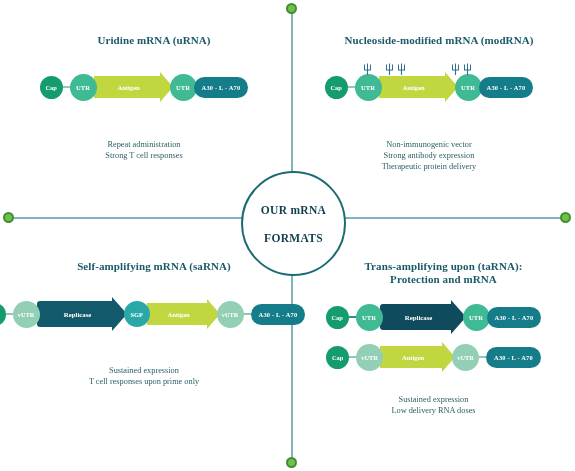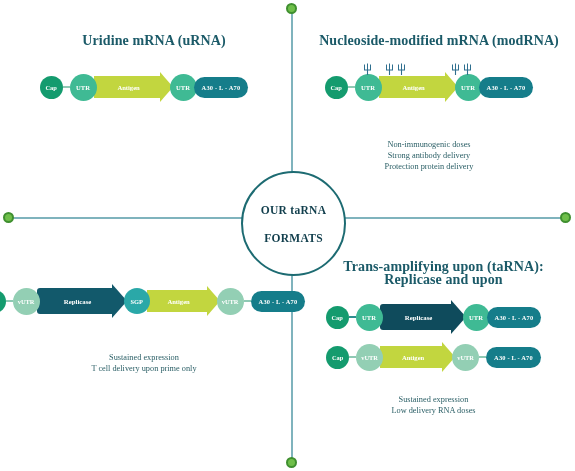--- a/index.html
+++ b/index.html
@@ -46,21 +46,21 @@
 
   
   .quad{position:absolute;text-align:center;}
   .q-tl{left:0;top:34px;width:288px;}
   .q-tr{left:292px;top:34px;width:274px;}
   .q-bl{left:0;top:260px;width:288px;}
   .q-br{left:292px;top:260px;width:283px;}
 
   .q-title{
     font-family:"Liberation Serif", serif;
-    font-weight:bold;font-size:14px;line-height:13px;color:#1b5a68;
+    font-weight:bold;font-size:11px;line-height:13px;color:#1b5a68;
     letter-spacing:.1px;
     margin-left:20px;
   }
   .q-caption{
     font-family:"Liberation Serif", serif;
     font-size:8.3px;line-height:11px;color:#2b5f66;
   }
   .q-caption div{white-space:nowrap;}
 
   
@@ -157,21 +157,21 @@
 
   <div class="axis-v"></div>
   <div class="axis-h"></div>
   <div class="endcap top"></div>
   <div class="endcap bottom"></div>
   <div class="endcap left"></div>
   <div class="endcap right"></div>
 
   <div class="center-circle">
     <span>
-      <span>OUR taRNA</span><br>
+      <span>OUR mRNA</span><br>
       <span>FORMATS</span>
     </span>
   </div>
 
   <div class="quad q-tl">
     <div class="q-title">Uridine mRNA (uRNA)</div>
 
     <div class="construct" style="margin-top:23px;">
       <div class="node cap">
         <span class="lbl">Cap</span>
@@ -188,20 +188,22 @@
       </div>
       <div class="node utr tight">
         <span class="lbl">UTR</span>
       </div>
       <div class="tail tight">
         <span class="lbl">A30 - L - A70</span>
       </div>
     </div>
 
     <div class="q-caption" style="margin-top:35px;">
+      <div>Repeat administration</div>
+      <div>Strong T cell responses</div>
     </div>
   </div>
 
   <div class="quad q-tr">
     <div class="q-title">Nucleoside-modified mRNA (modRNA)</div>
 
     <div class="construct" style="margin-top:23px;">
       <div class="node cap">
         <span class="lbl">Cap</span>
       </div>
@@ -254,27 +256,28 @@
           <span class="lbl">UTR</span>
         </div>
       </div>
 
       <div class="tail tight">
         <span class="lbl">A30 - L - A70</span>
       </div>
     </div>
 
     <div class="q-caption" style="margin-top:35px;">
-      <div>Non-immunogenic doses</div>
-      <div>Strong antibody delivery</div>
-      <div>Protection protein delivery</div>
+      <div>Non-immunogenic vector</div>
+      <div>Strong antibody expression</div>
+      <div>Therapeutic protein delivery</div>
     </div>
   </div>
 
   <div class="quad q-bl">
+    <div class="q-title">Self-amplifying mRNA (saRNA)</div>
 
     <div class="construct" style="margin-top:24px;">
       <div class="node cap">
         
       </div>
       <div class="conn"></div>
       <div class="node vutr">
         <span class="lbl">vUTR</span>
       </div>
       <div class="arrow replicase tight">
@@ -296,28 +299,28 @@
         <span class="lbl">vUTR</span>
       </div>
       <div class="conn"></div>
       <div class="tail">
         <span class="lbl">A30 - L - A70</span>
       </div>
     </div>
 
     <div class="q-caption" style="margin-top:34px;">
       <div>Sustained expression</div>
-      <div>T cell delivery upon prime only</div>
+      <div>T cell responses upon prime only</div>
     </div>
   </div>
 
   <div class="quad q-br">
     <div class="q-title">
       <span>Trans-amplifying upon (taRNA):</span><br>
-      <span>Replicase and upon</span>
+      <span>Protection and mRNA</span>
     </div>
 
     <div class="construct" style="margin-top:14px;">
       <div class="node cap">
         <span class="lbl">Cap</span>
       </div>
       <div class="conn dark"></div>
       <div class="node utr">
         <span class="lbl">UTR</span>
       </div>

